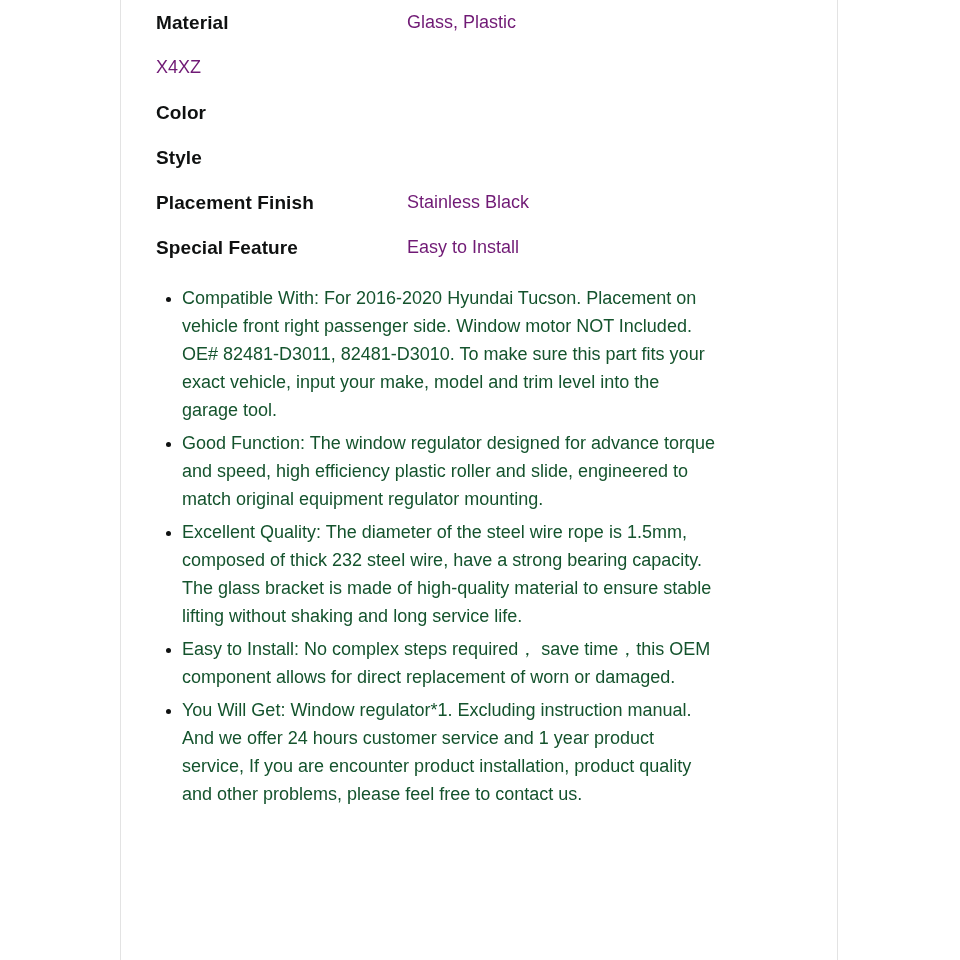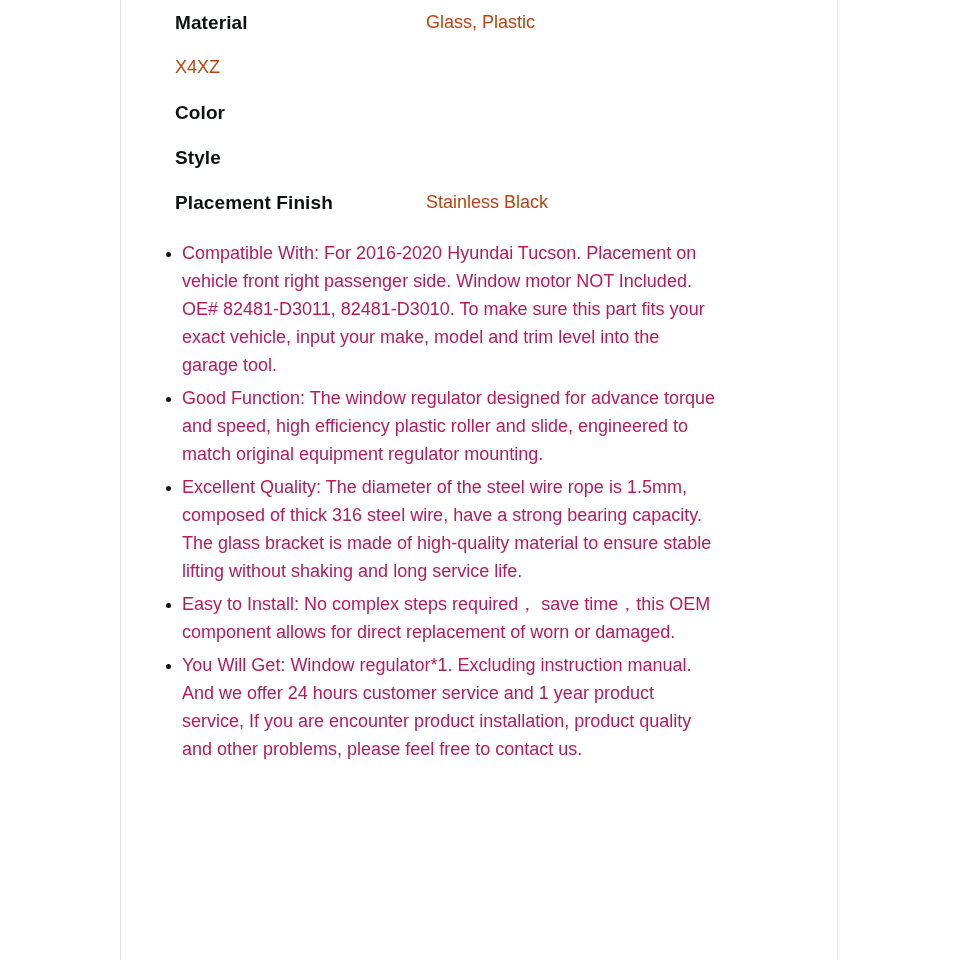--- a/index.html
+++ b/index.html
@@ -30,45 +30,44 @@
   }
   
   .spec-table {
     padding-left: 35px;
     padding-right: 20px;
   }
   .spec-row {
     display: flex;
     align-items: center;
     height: 45px;
-    margin-left: 19px;
   }
   .spec-label {
     flex: 0 0 251px;
     font-weight: 700;
     font-size: 19px;
     letter-spacing: 0.1px;
     color: #0f1111;
   }
   .spec-value {
     flex: 1;
     font-size: 18px;
-    color: #c2410c;
+    color: #701a75;
   }
   
   .bullet-list {
     margin-top: 14px;
     padding-left: 61px;
     padding-right: 118px;
     list-style: disc outside;
   }
   .bullet-list li {
     font-size: 18px;
     line-height: 28px;
-    color: #be185d;
+    color: #14532d;
     margin-bottom: 5px;
   }
   .bullet-list li::marker {
     color: #0f1111;
     font-size: 16px;
   }
 </style>
 </head>
 <body>
 
@@ -86,24 +85,28 @@
       <div class="spec-row">
         <div class="spec-label">Color</div>
       </div>
       <div class="spec-row">
         <div class="spec-label">Style</div>
       </div>
       <div class="spec-row">
         <div class="spec-label">Placement Finish</div>
         <div class="spec-value">Stainless Black</div>
       </div>
+      <div class="spec-row">
+        <div class="spec-label">Special Feature</div>
+        <div class="spec-value">Easy to Install</div>
+      </div>
     </div>
 
     <ul class="bullet-list">
       <li>Compatible With: For 2016-2020 Hyundai Tucson. Placement on vehicle front right passenger side. Window motor NOT Included. OE# 82481-D3011, 82481-D3010. To make sure this part fits your exact vehicle, input your make, model and trim level into the garage tool.</li>
       <li>Good Function: The window regulator designed for advance torque and speed, high efficiency plastic roller and slide, engineered to match original equipment regulator mounting.</li>
-      <li>Excellent Quality: The diameter of the steel wire rope is 1.5mm, composed of thick 316 steel wire, have a strong bearing capacity. The glass bracket is made of high-quality material to ensure stable lifting without shaking and long service life.</li>
+      <li>Excellent Quality: The diameter of the steel wire rope is 1.5mm, composed of thick 232 steel wire, have a strong bearing capacity. The glass bracket is made of high-quality material to ensure stable lifting without shaking and long service life.</li>
       <li>Easy to Install: No complex steps required，  save time，this OEM component allows for direct replacement of worn or damaged.</li>
       <li>You Will Get: Window regulator*1. Excluding instruction manual. And we offer 24 hours customer service and 1 year product service, If you are encounter product installation, product quality and other problems, please feel free to contact us.</li>
     </ul>
 
   </div>
 </div>
 
 </body></html>

